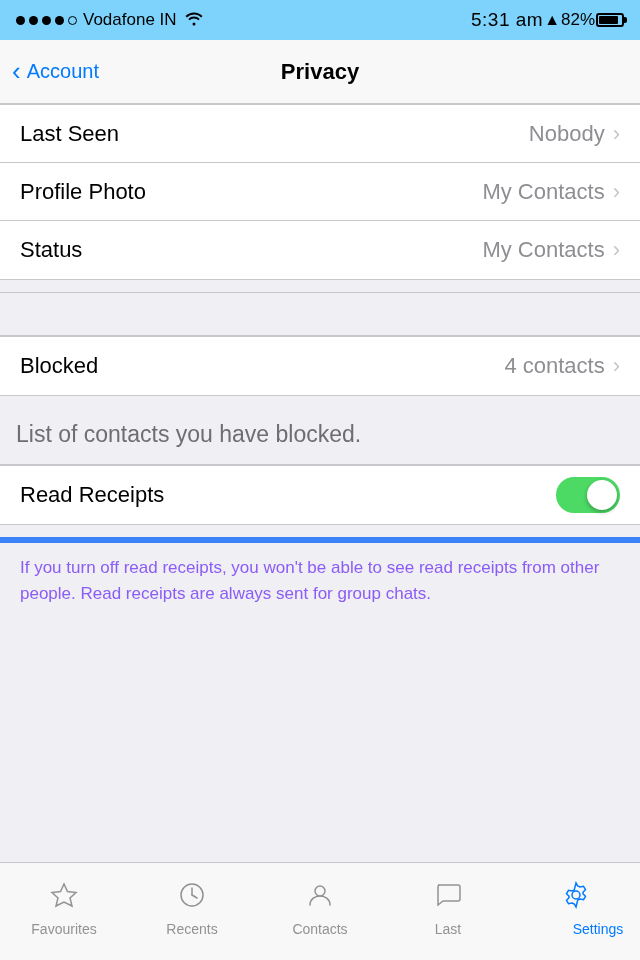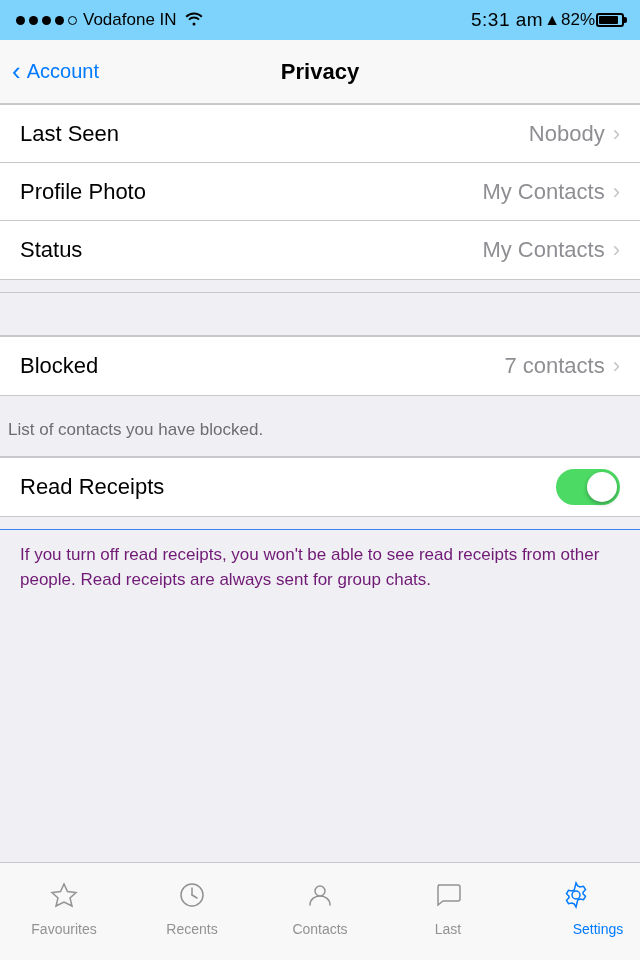--- a/index.html
+++ b/index.html
@@ -124,22 +124,22 @@
     }
 
     .spacer-section {
       height: 44px;
       background: #efeff4;
       border-top: 1px solid #c8c7cc;
       border-bottom: 1px solid #c8c7cc;
     }
 
     .description-text {
-      padding: 10px 8px 14px;
-      font-size: 17px;
+      padding: 10px 16px 14px;
+      font-size: 23px;
       color: #6d6d72;
       background: #efeff4;
       border-bottom: 1px solid #c8c7cc;
       line-height: 1.4;
       margin-top: 8px;
     }
 
     
     .toggle-wrap {
       display: flex; align-items: center;
@@ -161,23 +161,23 @@
       height: 30px;
       border-radius: 50%;
       background: #fff;
       box-shadow: 0 2px 4px rgba(0,0,0,0.3);
     }
 
     
     .read-receipts-desc {
       padding: 12px 20px 16px;
       font-size: 17px;
-      color: #701a75;
+      color: #8b5cf6;
       background: #efeff4;
-      border-top: 1px solid #3b82f6;
+      border-top: 6px solid #3b82f6;
       line-height: 1.5;
     }
 
     
     .tab-bar {
       position: fixed;
       bottom: 0;
       left: 0;
       width: 640px;
       height: 98px;
@@ -285,21 +285,21 @@
     </div>
   </div>
 
   <div class="spacer-section"></div>
 
   <div>
     <div class="section-group">
       <div class="list-item">
         <span class="list-item-label">Blocked</span>
         <div class="list-item-value-wrap">
-          <span class="list-item-value">7 contacts</span>
+          <span class="list-item-value">4 contacts</span>
           <span class="chevron-right">›</span>
         </div>
       </div>
     </div>
     <div class="description-text">List of contacts you have blocked.</div>
   </div>
 
   <div>
     <div class="section-group" style="margin-top:0; border-top: 1px solid #c8c7cc;">
       <div class="list-item">

